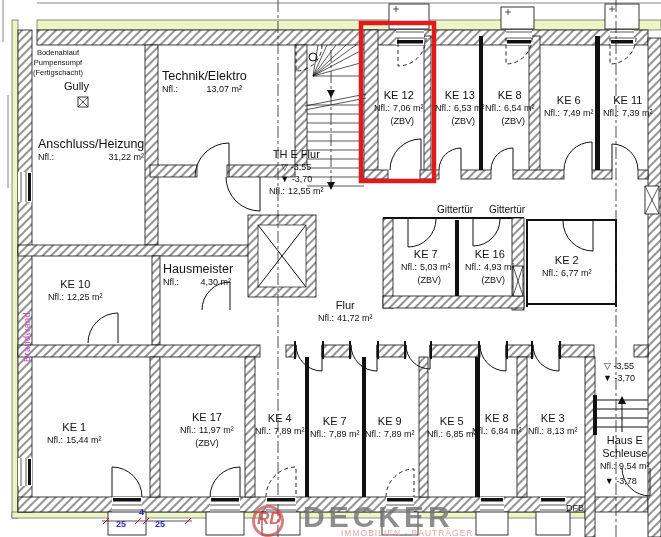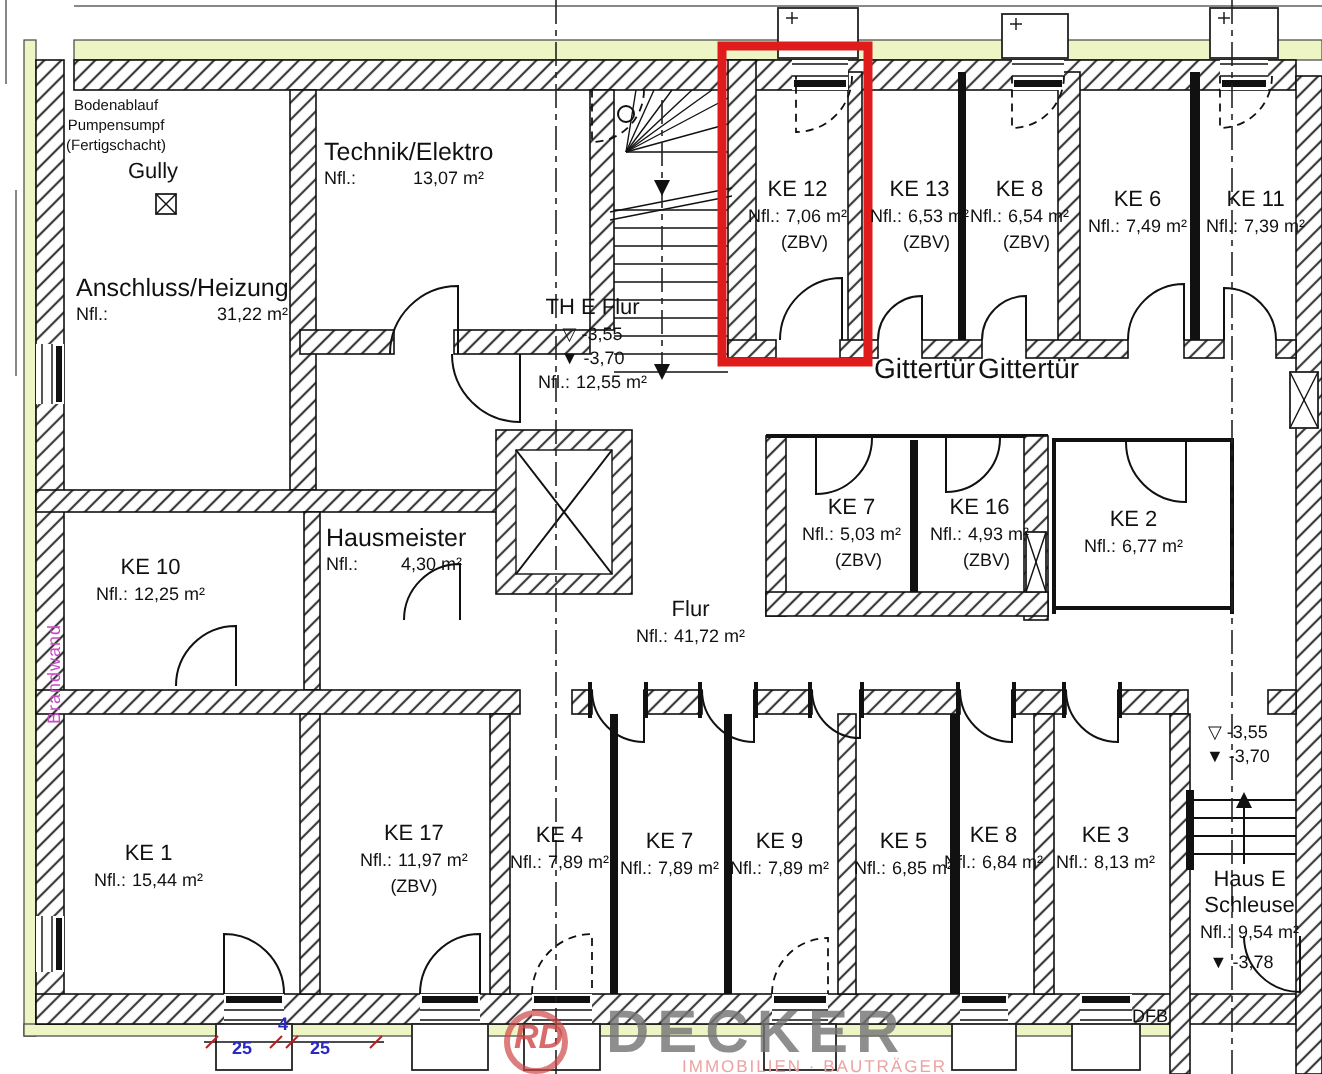--- a/index.html
+++ b/index.html
@@ -19,21 +19,21 @@
   .red{fill:none;stroke:#e01b1b;stroke-width:4.5;}
   .lbl{position:absolute;white-space:nowrap;}
   .rn{font-size:11px;font-weight:normal;line-height:13px;}
   .rn.big{font-size:12.5px;}
   .ra{font-size:9px;line-height:12px;display:flex;gap:3px;}
   .ra.just{justify-content:space-between;}
   .nz{font-size:9px;line-height:14px;padding-left:7px;}
   .lv{font-size:9px;line-height:12px;}
   .tiny{font-size:7.5px;line-height:10px;}
   .gully{font-size:11px;}
-  .git{font-size:14px;}
+  .git{font-size:10px;margin-top:28px;}
   .dim{position:absolute;font-size:9px;color:#2a2ac0;font-weight:bold;}
   .brand{position:absolute;left:22px;top:362px;font-size:9px;color:#c74bc7;
          transform:rotate(-90deg);transform-origin:0 0;letter-spacing:0.5px;}
   .wm-name{position:absolute;left:303px;top:500px;font-size:30px;font-weight:bold;
            letter-spacing:4px;color:#737373;opacity:0.8;}
   .wm-sub{position:absolute;left:341px;top:528px;font-size:8.5px;color:#eca3a3;letter-spacing:1px;}
   .wm-mono{position:absolute;left:257px;top:509px;font-size:17px;font-weight:bold;
            font-style:italic;color:#cf4747;opacity:0.8;}
   .dfb{position:absolute;left:566px;top:503px;font-size:9px;}
 </style>

